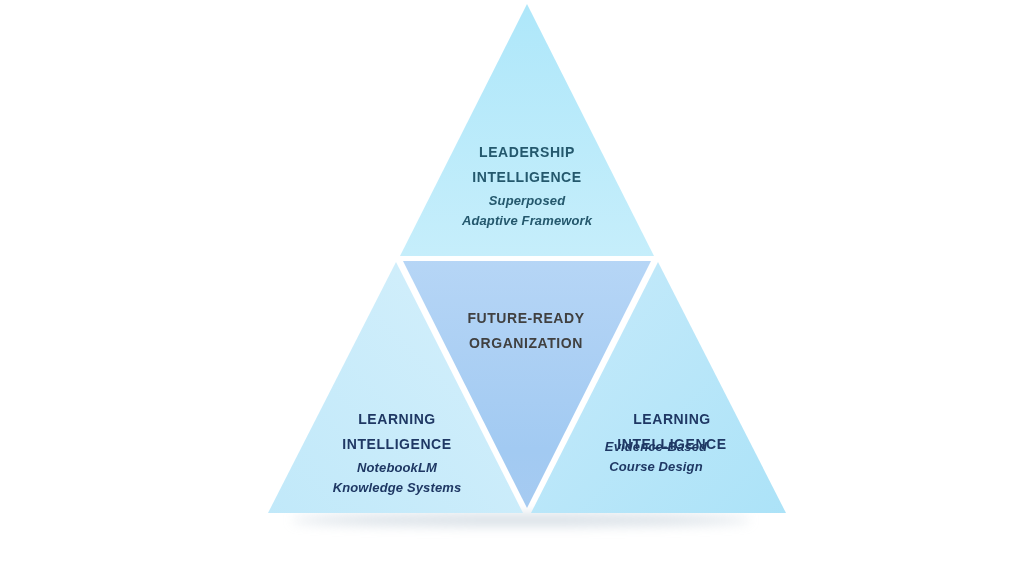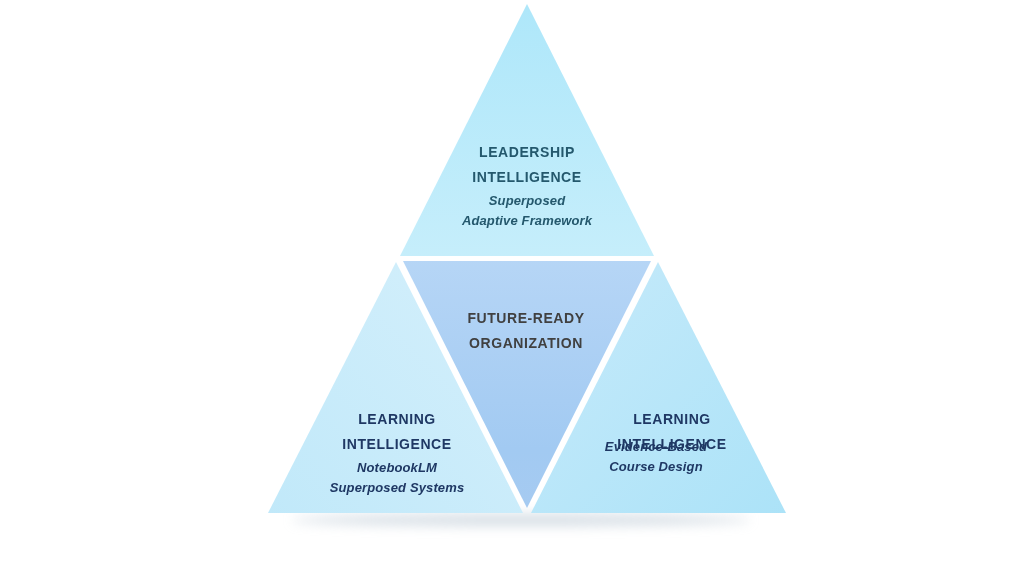--- a/index.html
+++ b/index.html
@@ -86,20 +86,20 @@
 INTELLIGENCE</div>
   <div class="label label-subtitle c-teal" style="left:527px; top:191px;">Superposed
 Adaptive Framework</div>
 
   <div class="label label-title c-darknavy" style="left:526px; top:306px;">FUTURE-READY
 ORGANIZATION</div>
 
   <div class="label label-title c-navy" style="left:397px; top:407px;">LEARNING
 INTELLIGENCE</div>
   <div class="label label-subtitle c-navy" style="left:397px; top:458px;">NotebookLM
-Superposed Systems</div>
+Knowledge Systems</div>
 
   <div class="label label-title c-navy" style="left:672px; top:407px;">LEARNING
 INTELLIGENCE</div>
   <div class="label label-subtitle c-navy" style="left:656px; top:437px;">Evidence-Based
 Course Design</div>
 
 </div>
 
 </body></html>

